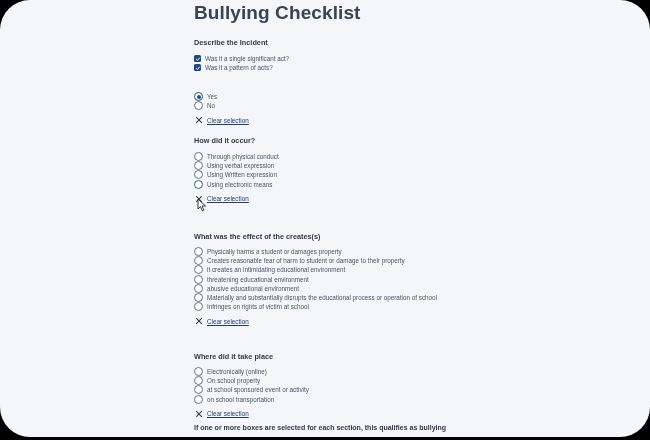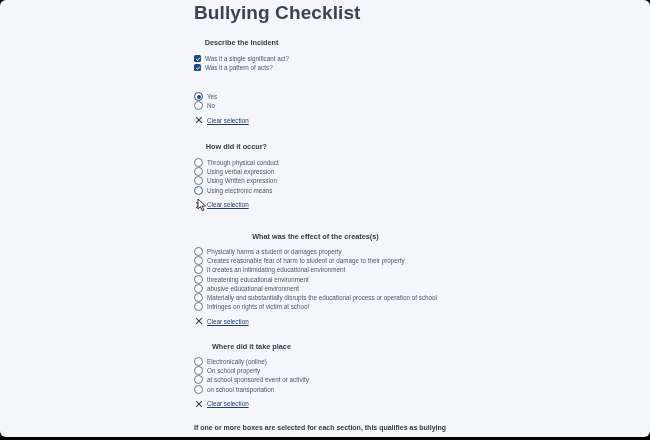--- a/index.html
+++ b/index.html
@@ -2,31 +2,31 @@
 <html><head>
   <meta charset="utf-8">
   <style>
     html, body { margin: 0; padding: 0; }
     body {
       width: 650px; height: 440px; background: #000; overflow: hidden;
       font-family: "Liberation Sans", "DejaVu Sans", sans-serif;
     }
     .frame {
       position: absolute; left: 0; top: 0; width: 650px; height: 437px;
-      background: #f5f6fa; border-radius: 6px; overflow: hidden;
+      background: #f5f6fa; border-radius: 30px; overflow: hidden;
     }
     .content { position: absolute; left: 194px; top: 0; width: 300px; }
     .title {
       position: absolute; left: 0; top: 2px; font-size: 19px; font-weight: bold;
       color: #3a4350; letter-spacing: 0.1px; white-space: nowrap;
     }
     .section { position: absolute; left: 0; }
     .q {
       font-size: 7.3px; font-weight: bold; color: #333a44; white-space: nowrap;
-      height: 10px; line-height: 10px; text-align: center;
+      height: 10px; line-height: 10px;
     }
     .opts { margin-top: 6px; }
     .opt { display: flex; align-items: center; height: 9.2px; cursor: pointer; }
     .opt .lbl { font-size: 6.3px; color: #4a5568; margin-left: 4px; white-space: nowrap; line-height: 9px; }
     .cb {
       width: 7px; height: 7px; background: #1f4a82; border-radius: 1.5px;
       display: inline-flex; align-items: center; justify-content: center; flex: 0 0 auto;
     }
     .cb svg { width: 6px; height: 6px; }
     .rb {
@@ -90,21 +90,21 @@
         </div>
       </div>
       <div class="clear">
         <svg class="x" viewBox="0 0 10 10">
             <path d="M1.5 1.5 L8.5 8.5 M8.5 1.5 L1.5 8.5" stroke="#333a44" stroke-width="1.3"></path>
           </svg>
         <span class="txt">Clear selection</span>
       </div>
     </div>
 
-    <div class="section" style="top:142px">
+    <div class="section" style="top:136px">
       <div class="q">How did it occur?</div>
       <div class="opts" style="margin-top:6px">
         <div class="opt">
           <span class="rb"></span>
           <span class="lbl">Through physical conduct</span>
         </div>
         <div class="opt">
           <span class="rb"></span>
           <span class="lbl">Using verbal expression</span>
         </div>
@@ -158,21 +158,21 @@
         </div>
       </div>
       <div class="clear">
         <svg class="x" viewBox="0 0 10 10">
             <path d="M1.5 1.5 L8.5 8.5 M8.5 1.5 L1.5 8.5" stroke="#333a44" stroke-width="1.3"></path>
           </svg>
         <span class="txt">Clear selection</span>
       </div>
     </div>
 
-    <div class="section" style="top:342px">
+    <div class="section" style="top:352px">
       <div class="q">Where did it take place</div>
       <div class="opts" style="margin-top:5px">
         <div class="opt">
           <span class="rb"></span>
           <span class="lbl">Electronically (online)</span>
         </div>
         <div class="opt">
           <span class="rb"></span>
           <span class="lbl">On school property</span>
         </div>

